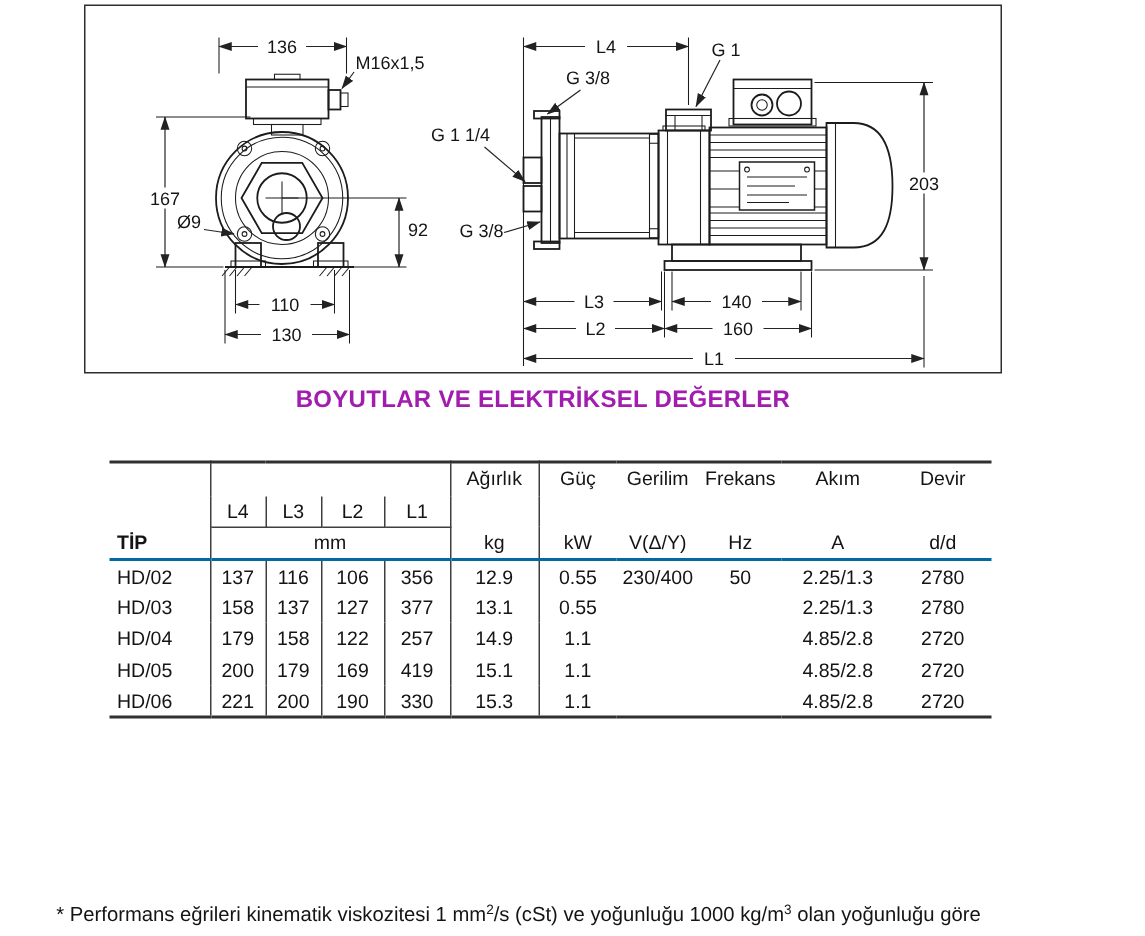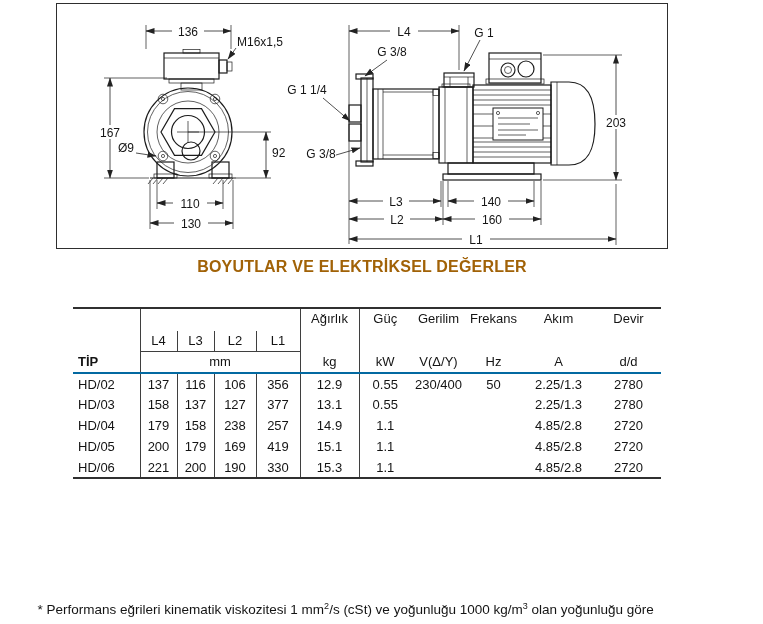--- a/index.html
+++ b/index.html
@@ -13,21 +13,21 @@
   svg text { font-family:"Liberation Sans", sans-serif; font-size:12px; fill:#151515; }
   .o  { fill:none; stroke:#1c1c1c; stroke-width:1.2; }
   .t  { fill:none; stroke:#1c1c1c; stroke-width:0.7; }
   .d  { fill:none; stroke:#242424; stroke-width:0.8; }
   .fw { fill:#ffffff; stroke:#1c1c1c; stroke-width:1; }
   .bg { fill:#ffffff; }
   .mid { text-anchor:middle; }
 
   
   .title { position:absolute; left:57px; top:258px; width:610px; text-align:center;
-           font-size:16px; font-weight:bold; letter-spacing:0.2px; color:#a16207; }
+           font-size:16px; font-weight:bold; letter-spacing:0.2px; color:#a21caf; }
 
   
   .tablewrap { position:absolute; left:73px; top:307px; }
   table { border-collapse:collapse; table-layout:fixed; width:588px;
           font-size:13px; color:#141414; border-top:2px solid #303030; }
   col.c-tip{width:67px} col.c-l4{width:37px} col.c-l3{width:37px} col.c-l2{width:42px}
   col.c-l1{width:44px} col.c-ag{width:59px} col.c-gc{width:52px} col.c-ge{width:55px}
   col.c-fr{width:55px} col.c-ak{width:75px} col.c-de{width:65px}
   th, td { padding:0; text-align:center; vertical-align:middle; font-weight:normal; overflow:hidden; white-space:nowrap; }
   tr.ra{height:23px} tr.rb{height:20px} tr.rc{height:22px}
@@ -354,21 +354,21 @@
           <td>0.55</td>
           <td></td>
           <td></td>
           <td>2.25/1.3</td>
           <td>2780</td>
         </tr>
         <tr>
           <td class="br tipcell">HD/04</td>
           <td class="br">179</td>
           <td class="br">158</td>
-          <td class="br">238</td>
+          <td class="br">122</td>
           <td class="br">257</td>
           <td class="br">14.9</td>
           <td>1.1</td>
           <td></td>
           <td></td>
           <td>4.85/2.8</td>
           <td>2720</td>
         </tr>
         <tr>
           <td class="br tipcell">HD/05</td>

